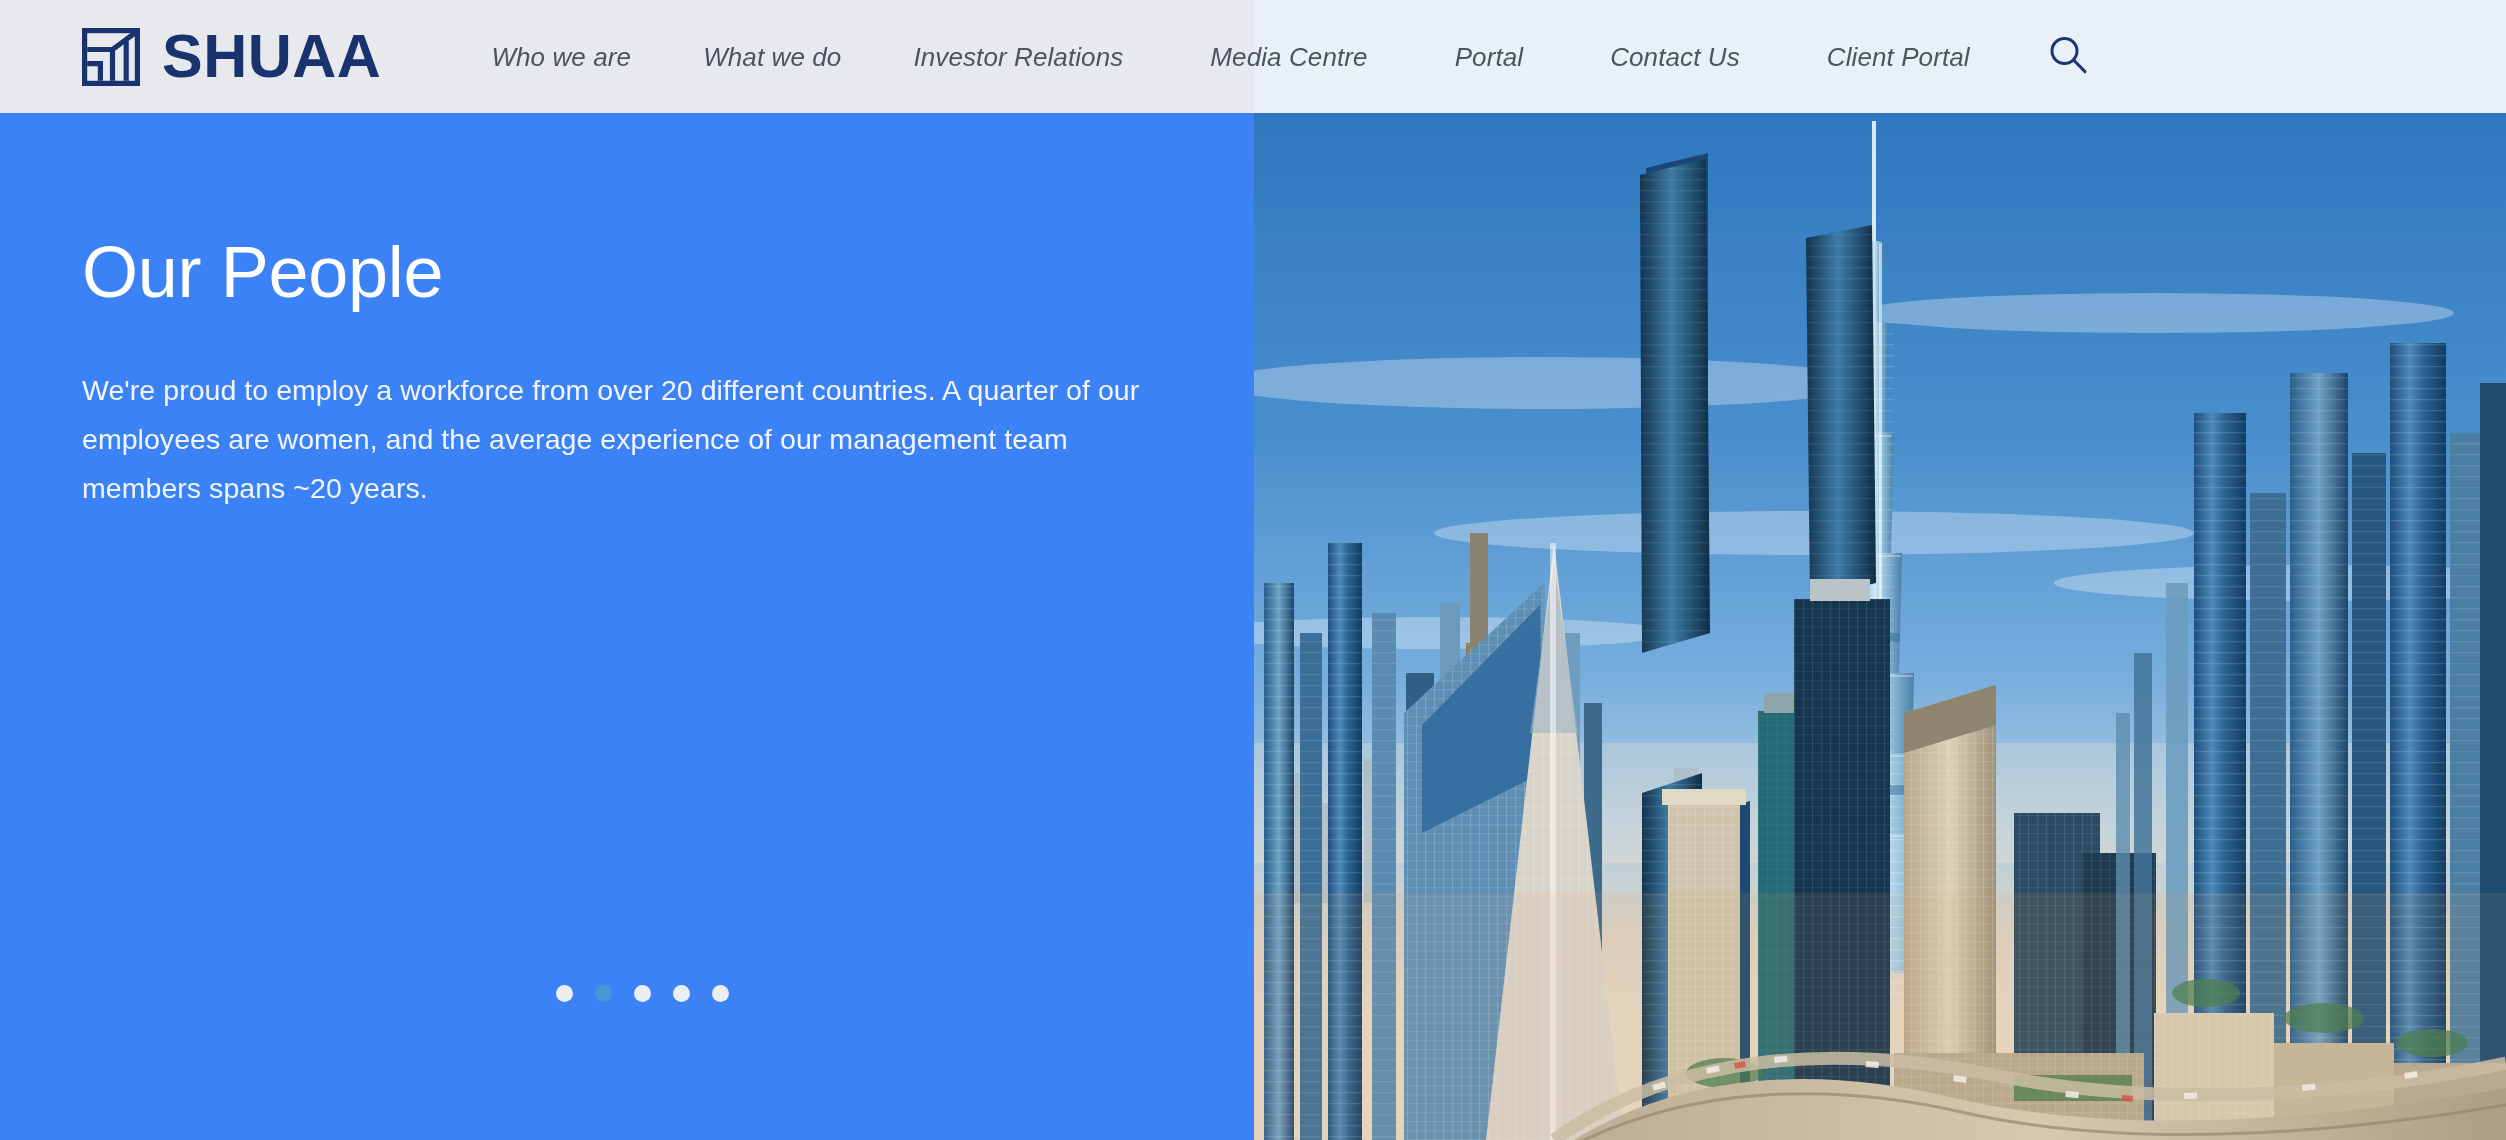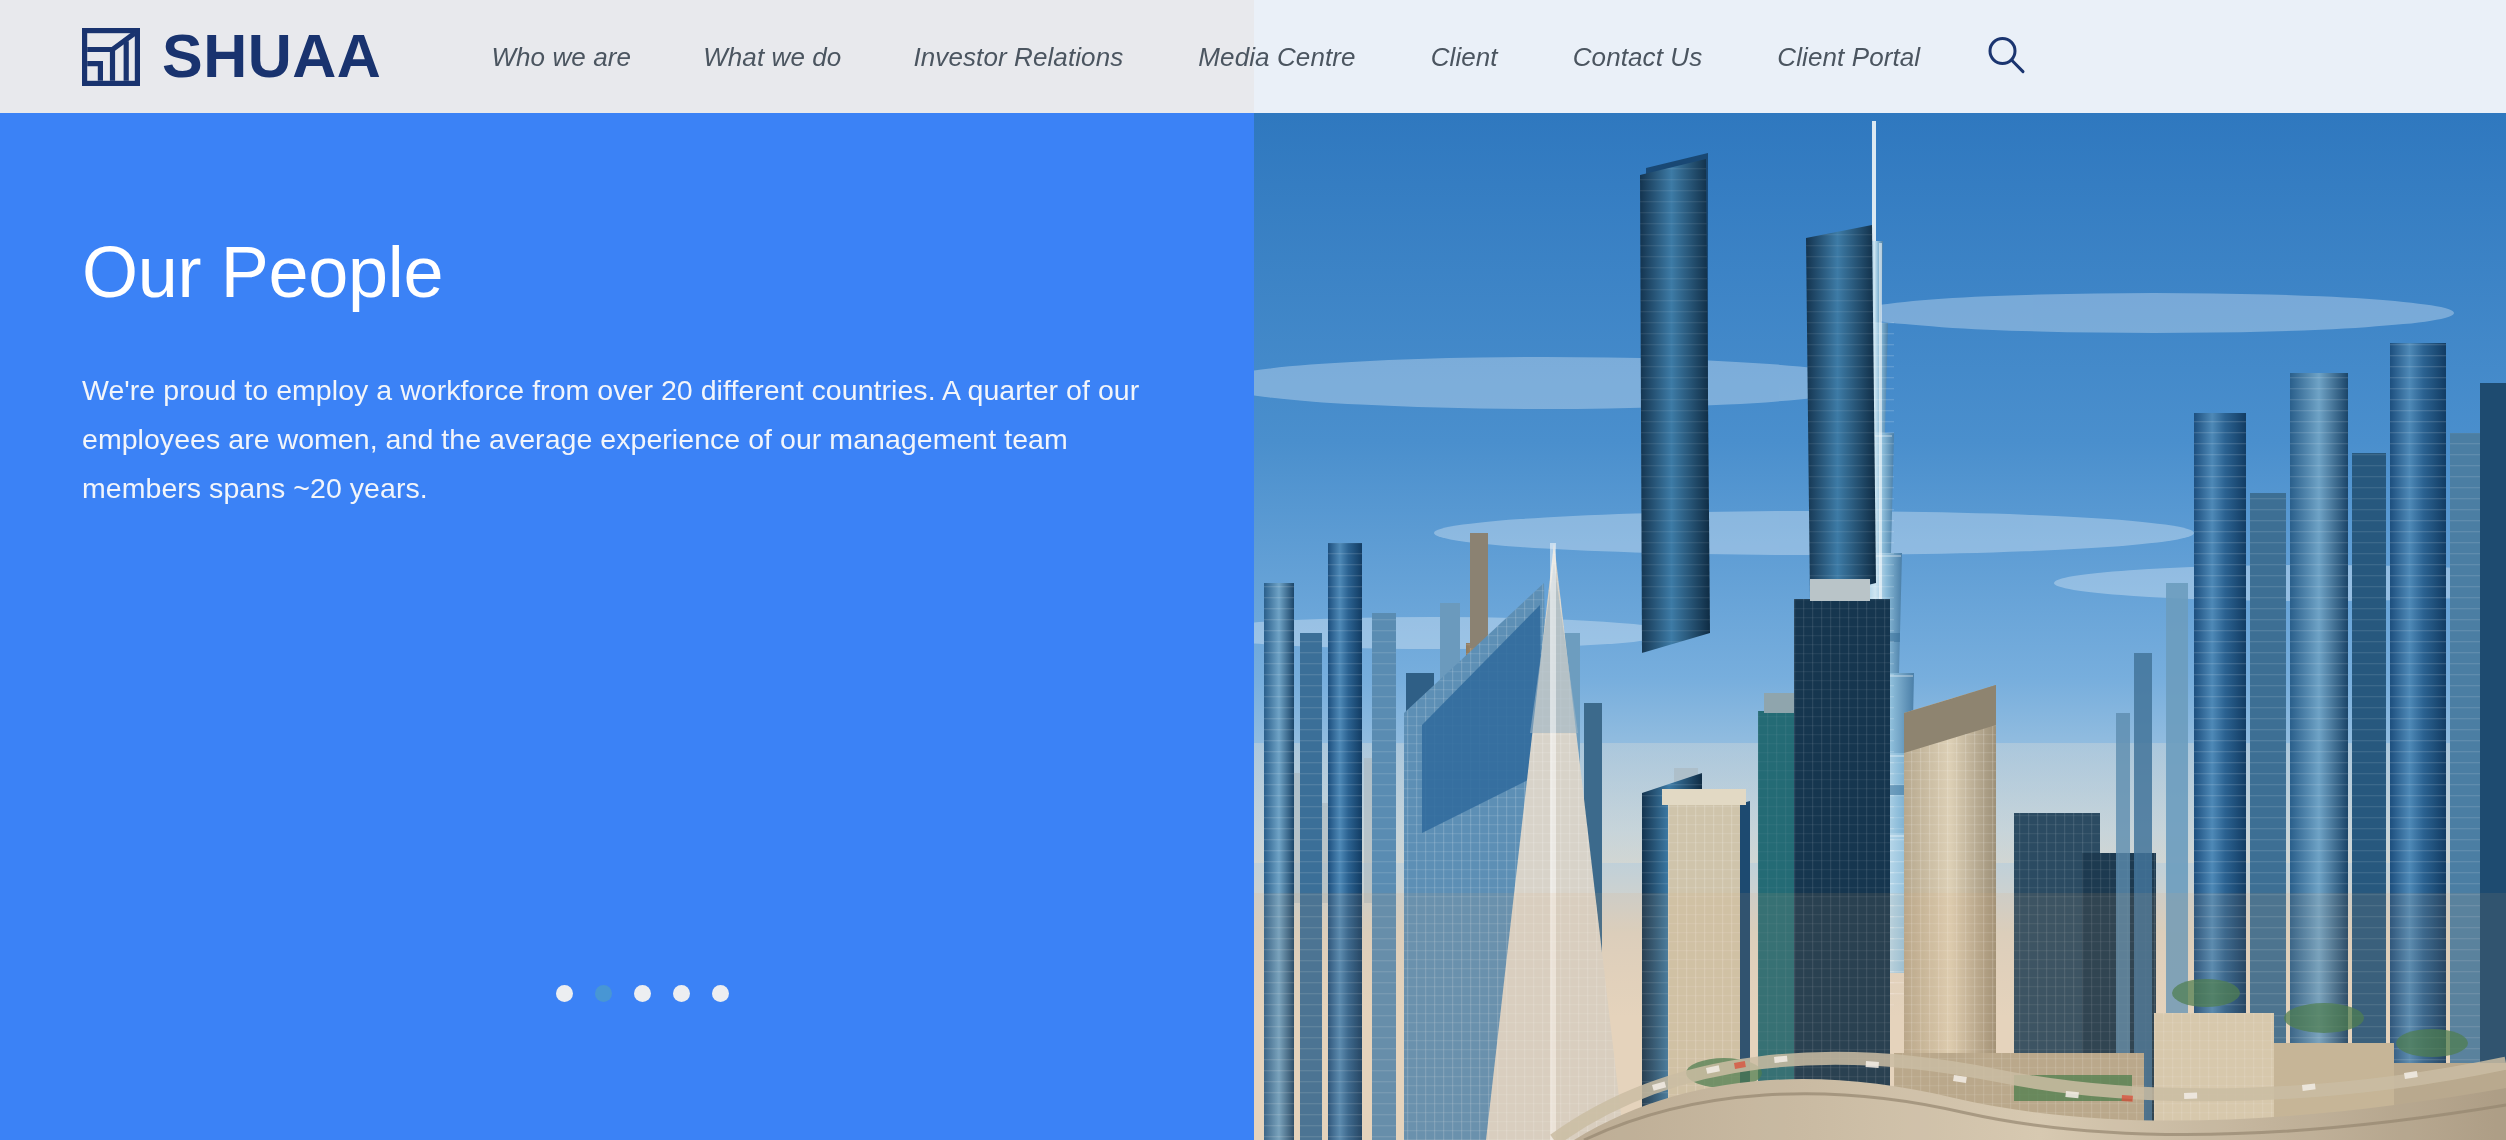--- a/index.html
+++ b/index.html
@@ -32,21 +32,21 @@
     display:flex; align-items:center; gap:22px;
     margin-left:82px; text-decoration:none;
   }
   .brand-mark { width:58px; height:58px; display:block; }
   .brand-text {
     font-size:61px; font-weight:700; color:#19336f;
     letter-spacing:0.5px; line-height:1; white-space:nowrap;
   }
 
   .nav-group-a { display:flex; align-items:center; margin-left:110px; gap:0; }
-  .nav-group-b { display:flex; align-items:center; margin-left:auto; gap:0; }
+  .nav-group-b { display:flex; align-items:center; margin-left:auto; gap:12px; }
 
   .nav-link {
     font-size:26px; color:#4b5560; text-decoration:none;
     white-space:nowrap; line-height:1; cursor:pointer; letter-spacing:0.1px;font-style:italic;
   }
   .nav-group-a .nav-link { margin-right:72px; }
   .nav-group-b .nav-link { margin-right:75px; }
   .nav-group-b .nav-link:last-of-type { margin-right:60px; }
 
   .search-btn {
@@ -127,21 +127,21 @@
       </a>
 
       <nav class="nav-group-a">
         <a class="nav-link" href="#">Who we are</a>
         <a class="nav-link" href="#">What we do</a>
       </nav>
 
       <nav class="nav-group-b">
         <a class="nav-link" href="#">Investor Relations</a>
         <a class="nav-link" href="#">Media Centre</a>
-        <a class="nav-link" href="#">Client</a>
+        <a class="nav-link" href="#">Portal</a>
         <a class="nav-link" href="#">Contact Us</a>
         <a class="nav-link" href="#">Client Portal</a>
 
         <button class="search-btn">
           <span>
             <svg viewBox="0 0 44 44" width="44" height="44" xmlns="http://www.w3.org/2000/svg">
               <circle cx="18.5" cy="18" r="12.5" fill="none" stroke="#1b3570" stroke-width="3"></circle>
               <line x1="27.8" y1="27.3" x2="39" y2="38.6" stroke="#1b3570" stroke-width="3" stroke-linecap="round"></line>
             </svg>
           </span>

